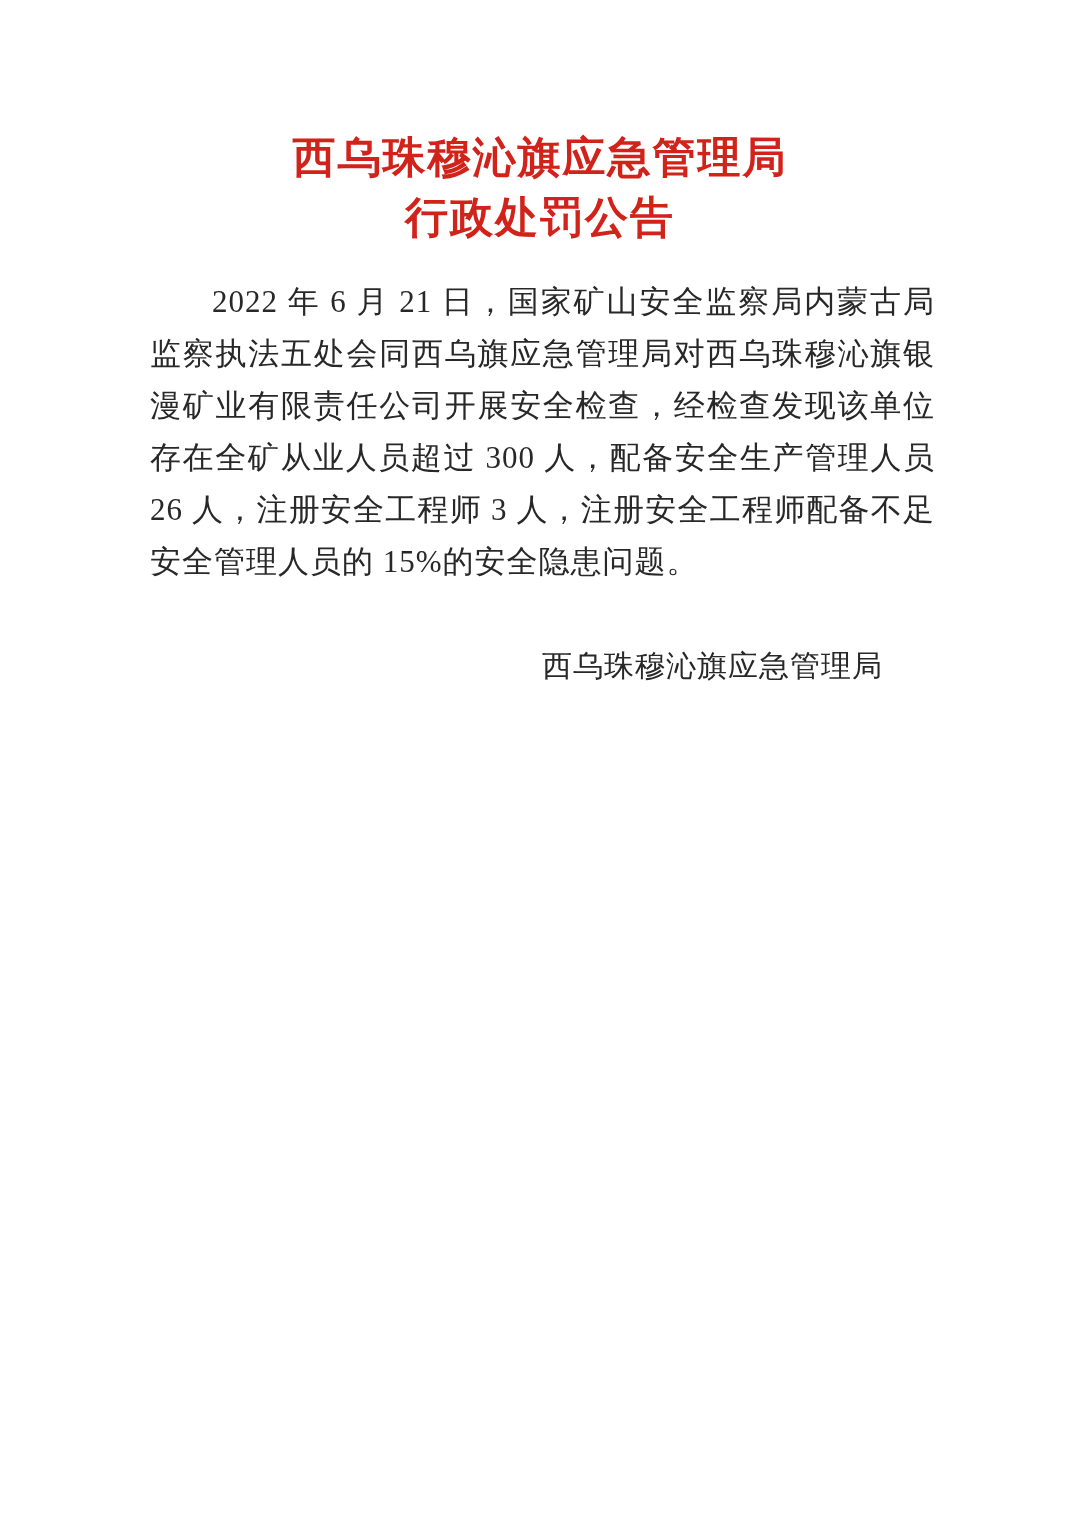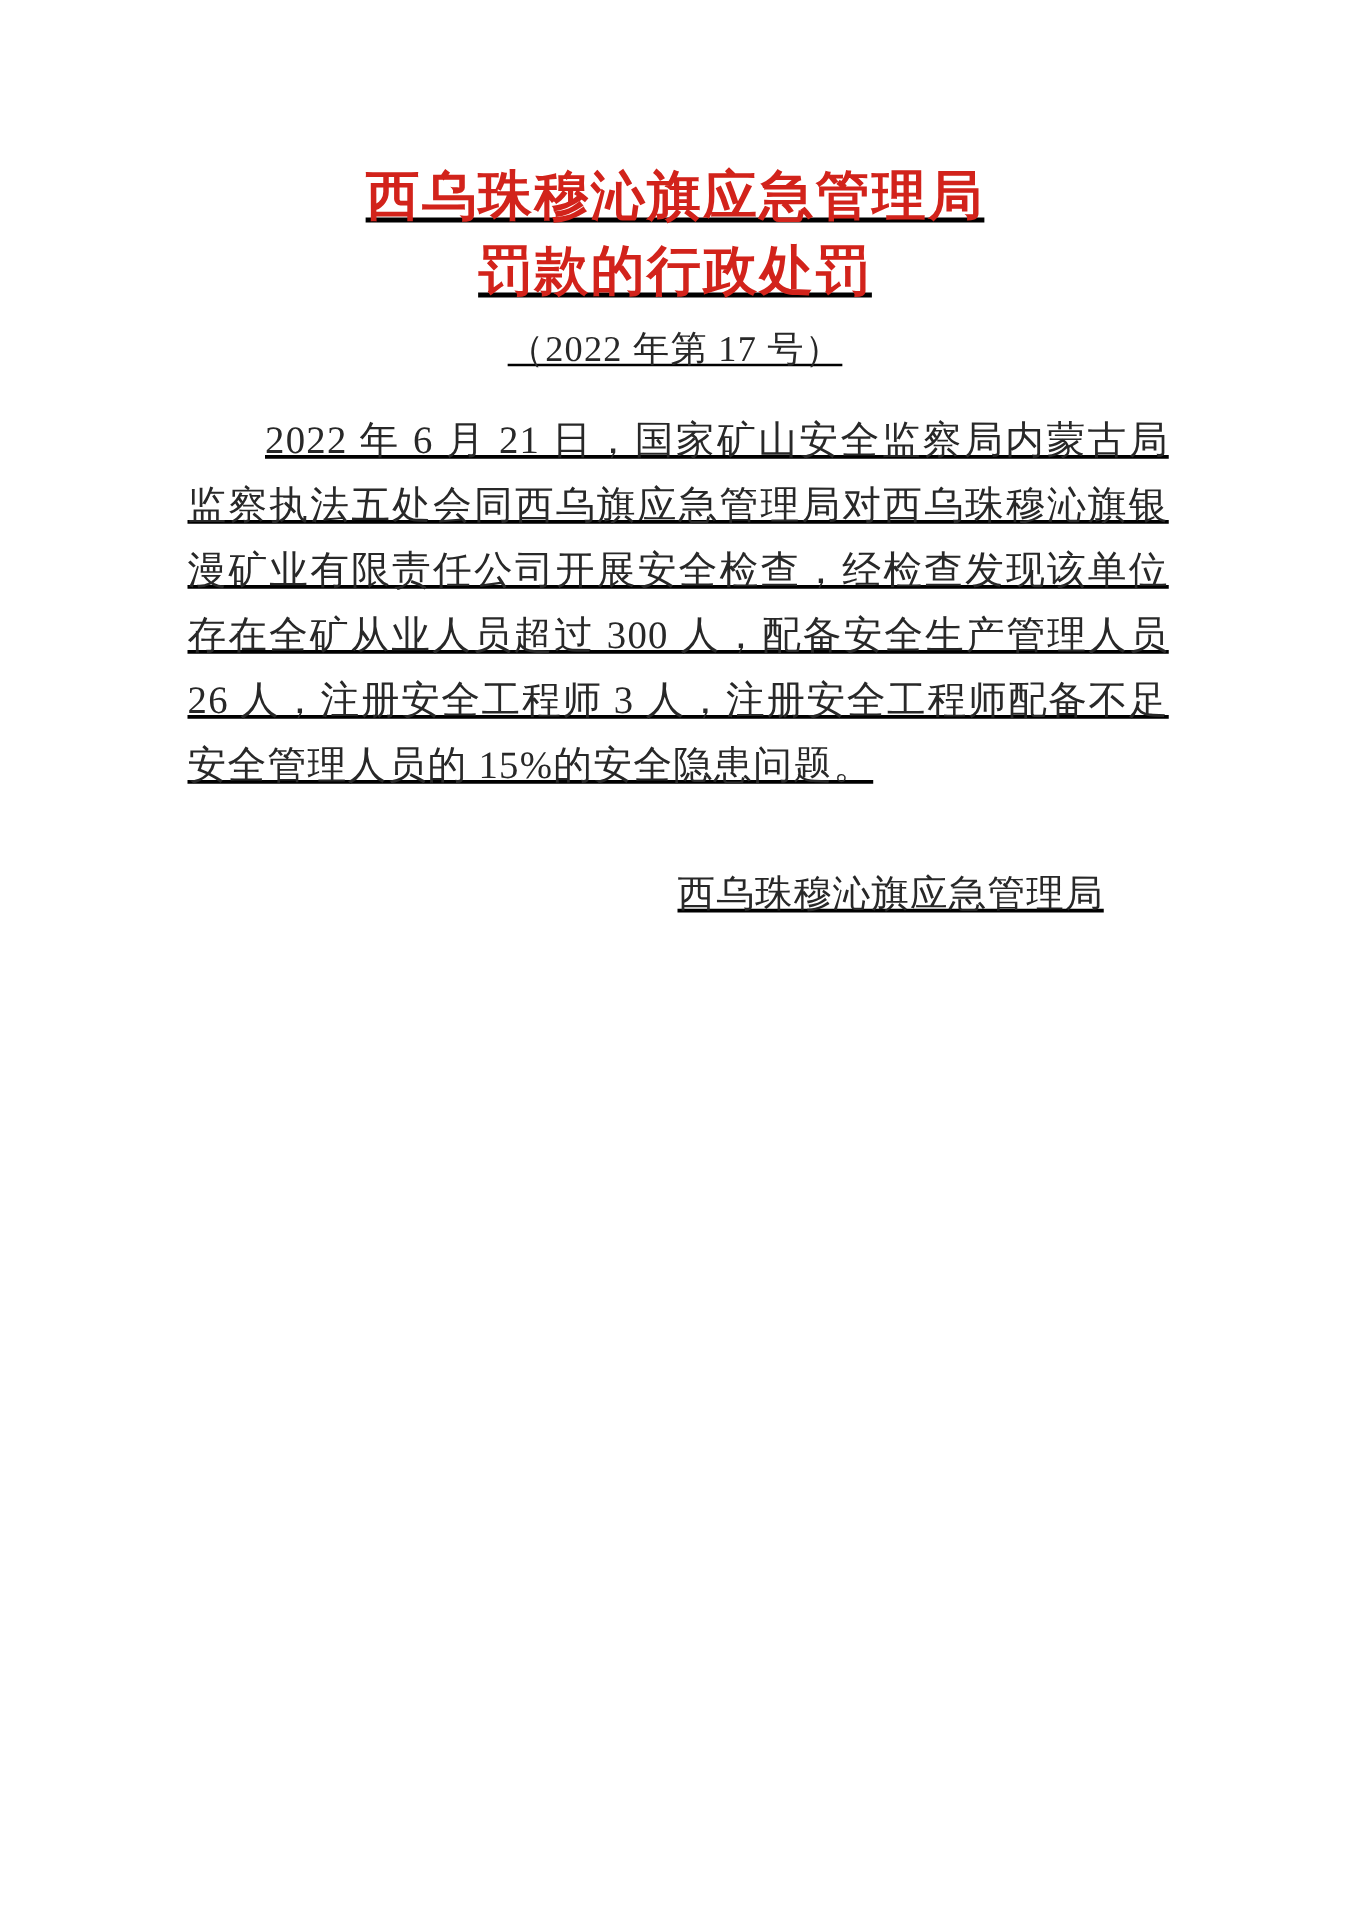--- a/index.html
+++ b/index.html
@@ -12,21 +12,20 @@
     --body-text: #282828;
     --page-bg: #ffffff;
   }
   .page {
     position: relative;
     width: 1080px;
     height: 1338px;
     background: var(--page-bg);
     overflow: hidden;
     font-family: "Liberation Serif", "DejaVu Serif", serif;
-    text-decoration: underline;
   }
   .title-block {
     padding-top: 128px;
     text-align: center;
   }
   .title-line {
     margin: 0;
     font-size: 43px;
     line-height: 60px;
     font-weight: bold;
@@ -71,24 +70,23 @@
     white-space: nowrap;
   }
 </style>
 </head>
 <body>
 
 <div class="page">
 
   <div class="title-block">
     <h1 class="title-line">西乌珠穆沁旗应急管理局</h1>
-    <h1 class="title-line">罚款的行政处罚</h1>
+    <h1 class="title-line">行政处罚公告</h1>
   </div>
 
-  <div class="doc-number">（2022 年第 17 号）</div>
 
   <div class="body-block">
     <p class="body-paragraph">2022 年 6 月 21 日，国家矿山安全监察局内蒙古局监察执法五处会同西乌旗应急管理局对西乌珠穆沁旗银漫矿业有限责任公司开展安全检查，经检查发现该单位存在全矿从业人员超过 300 人，配备安全生产管理人员 26 人，注册安全工程师 3 人，注册安全工程师配备不足安全管理人员的 15%的安全隐患问题。</p>
   </div>
 
   <div class="signature-block">
     <div class="signature-line">西乌珠穆沁旗应急管理局</div>
   </div>
 
 </div>

